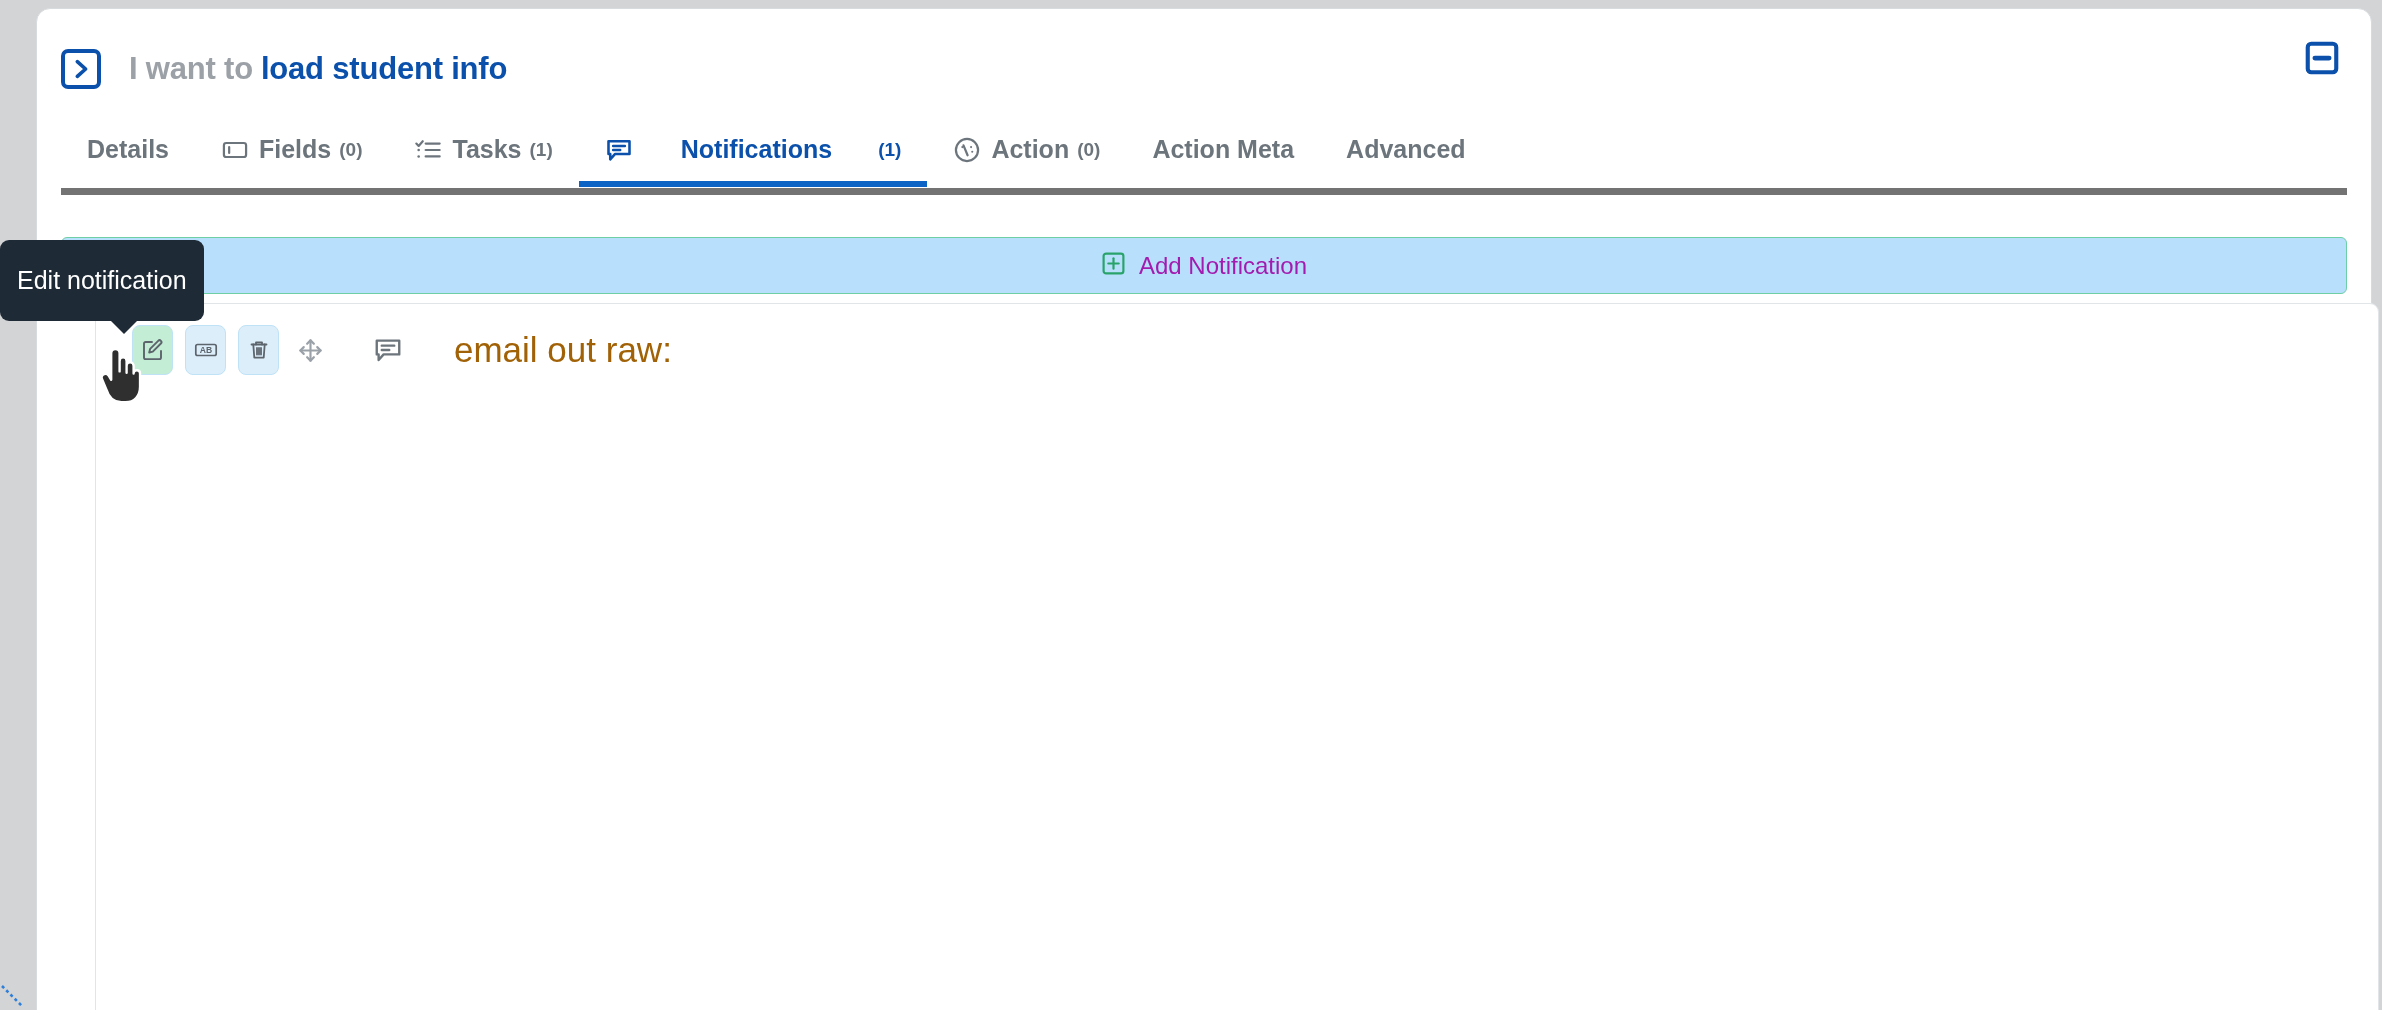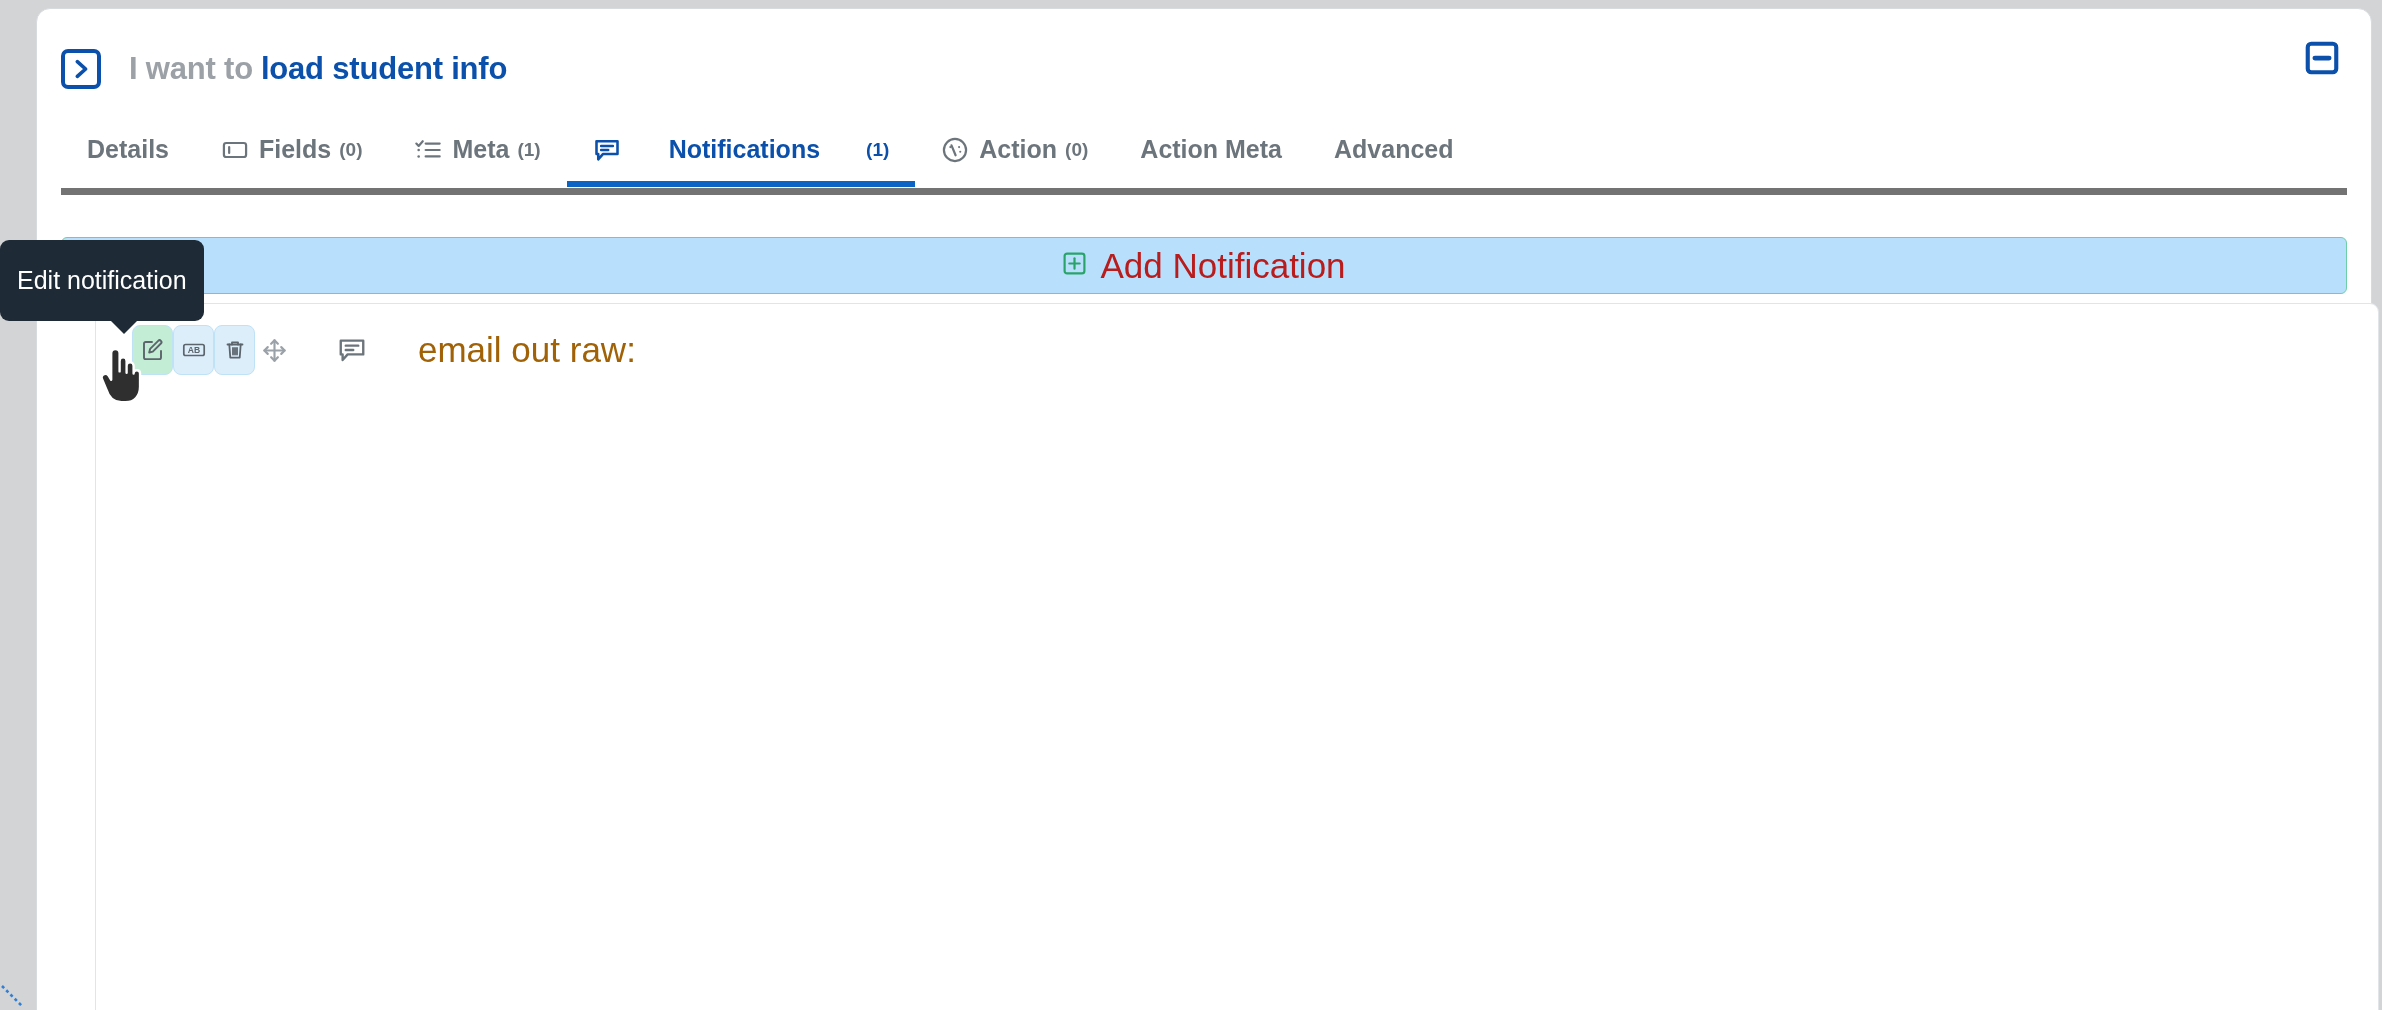--- a/index.html
+++ b/index.html
@@ -136,22 +136,22 @@
     border: 1px solid #6ecfa4;
     border-radius: 6px;
     box-sizing: border-box;
     display: flex;
     align-items: center;
     justify-content: center;
     gap: 13px;
     cursor: pointer;
   }
   .addbar-label {
-    font-size: 35px;
-    color: #b91c1c;
+    font-size: 24px;
+    color: #a21caf;
   }
 
   
   .listpanel {
     position: absolute;
     left: 58px;
     top: 294px;
     width: 2284px;
     height: 716px;
     border: 1px solid #e2e5e8;
@@ -170,20 +170,21 @@
     height: 48px;
   }
   .actbtn {
     width: 41px;
     height: 50px;
     border-radius: 8px;
     box-sizing: border-box;
     display: flex;
     align-items: center;
     justify-content: center;
+    margin-right: 12px;
     cursor: pointer;
     flex: none;
   }
   .actbtn.edit {
     background: #c4edd5;
     border: 1px solid #bfe2f7;
   }
   .actbtn.rename,
   .actbtn.delete {
     background: #ddeefb;
@@ -300,21 +301,21 @@
         <span class="ico">
           <svg width="28" height="28" viewBox="0 0 24 24" fill="none" stroke="#6d757c" stroke-width="1.9" stroke-linecap="round" stroke-linejoin="round">
             <polyline points="2,6.5 4,8.5 7.5,4.5"></polyline>
             <line x1="10" y1="6.5" x2="22" y2="6.5"></line>
             <line x1="10" y1="12" x2="22" y2="12"></line>
             <line x1="10" y1="17.5" x2="22" y2="17.5"></line>
             <circle cx="4" cy="12" r="1.1" fill="#6d757c" stroke="none"></circle>
             <circle cx="4" cy="17.5" r="1.1" fill="#6d757c" stroke="none"></circle>
           </svg>
         </span>
-        <span>Meta</span>
+        <span>Tasks</span>
         <span class="cnt">(1)</span>
       </div>
 
       <div class="tab active">
         <span class="ico">
           <svg width="28" height="28" viewBox="0 0 24 24" fill="none" stroke="#0b51ab" stroke-width="2.2" stroke-linecap="round" stroke-linejoin="round">
             <path d="M3 4.5h18v11H8.5L4.5 20v-4.5H3z"></path>
             <line x1="7" y1="8.5" x2="17" y2="8.5"></line>
             <line x1="7" y1="12" x2="13" y2="12"></line>
           </svg>

